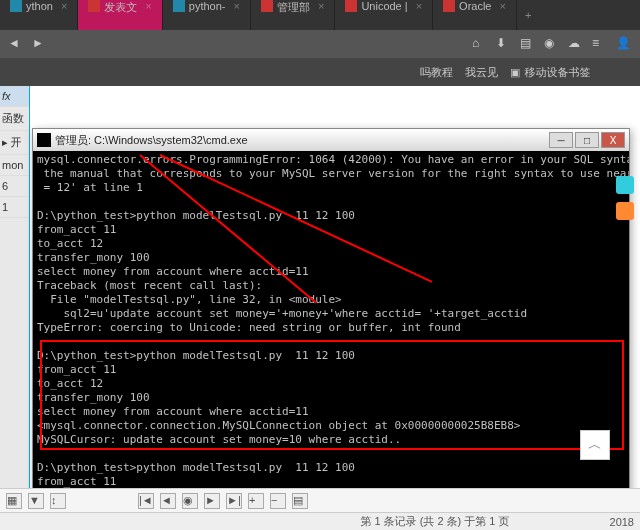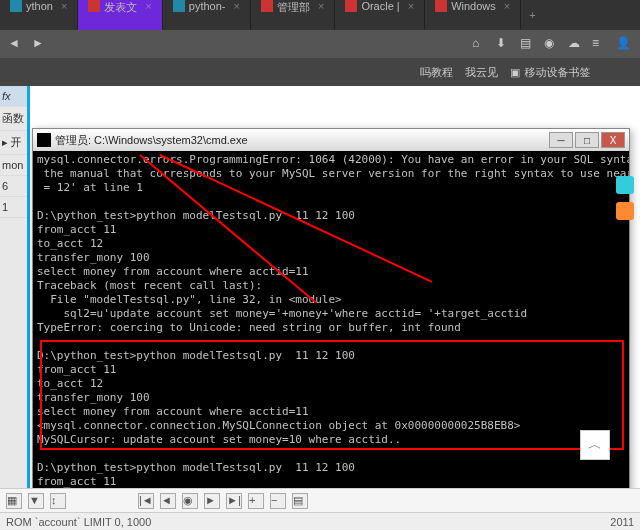--- a/index.html
+++ b/index.html
@@ -1,30 +1,30 @@
 <!DOCTYPE html>
 <html><head>
 <meta charset="utf-8">
 <style>
 *{margin:0;padding:0;box-sizing:border-box;font-family:"Microsoft YaHei",Arial,sans-serif}
 body{width:640px;height:530px;overflow:hidden;background:#f0f0f0;position:relative}
 .browser-hdr{height:30px;background:#333;display:flex;align-items:center;font-size:11px;color:#bbb}
 .tab{padding:0 10px;height:30px;display:flex;align-items:flex-start;gap:4px;border-right:1px solid #222;white-space:nowrap;overflow:hidden}
-.tab.active{background:#6d28d9}
+.tab.active{background:#be185d}
 .tab-ico{width:12px;height:12px;background:#c33;display:inline-block}
 .tab-ico.py{background:#28a}
 .tab-ico.or{background:#c33}
 .tab-close{margin-left:4px;opacity:.5}
 .tab-add{padding:0 8px;color:#888}
 .browser-tb{height:28px;background:#555;display:flex;align-items:center;gap:8px;padding:0 8px;font-size:12px;color:#ccc}
 .tb-ico{width:16px;height:16px;display:inline-block}
 .bookmark-bar{height:28px;background:#444;display:flex;align-items:center;gap:12px;padding:0 8px;font-size:11px;color:#ccc}
 .bm-item{display:flex;align-items:center;gap:4px}
 .content-bg{position:absolute;top:86px;left:0;right:0;bottom:0;background:#fff}
-.left-panel{position:absolute;left:0;top:0;width:30px;height:100%;background:#e8e8e8;border-right:3px solid #0ea5e9;font-size:11px}
+.left-panel{position:absolute;left:0;top:0;width:30px;height:100%;background:#e8e8e8;border-right:1px solid #0ea5e9;font-size:11px}
 .lp-item{padding:4px 2px;border-bottom:1px solid #ddd;color:#333}
 .cmd-window{position:absolute;left:32px;top:42px;width:598px;height:420px;border:1px solid #888;box-shadow:2px 2px 8px rgba(0,0,0,.3);background:#000}
 .cmd-titlebar{height:22px;background:linear-gradient(#fff,#d8d8d8);display:flex;align-items:center;padding:10px 4px;font-size:11px;color:#222}
 .cmd-ico{width:14px;height:14px;background:#000;margin-right:4px}
 .cmd-title{flex:1}
 .cmd-btns{display:flex;gap:2px}
 .cmd-btn{width:24px;height:16px;background:#ddd;border:1px solid #999;font-size:10px;display:flex;align-items:center;justify-content:center}
 .cmd-btn.close{background:#c8574a;color:#fff}
 .cmd-body{height:396px;background:#000;color:#c0c0c0;font-family:"Consolas","SimSun",monospace;font-size:11px;line-height:14px;padding:2px 4px;position:relative;overflow:hidden;white-space:pre}
 .red-box{position:absolute;border:2px solid #f00;pointer-events:none}
@@ -57,26 +57,26 @@
       <span>python-</span>
       <span class="tab-close">×</span>
     </div>
   <div class="tab">
       <span class="tab-ico or"></span>
       <span>管理部</span>
       <span class="tab-close">×</span>
     </div>
   <div class="tab">
       <span class="tab-ico or"></span>
-      <span>Oracle |</span>
+      <span>Unicode |</span>
       <span class="tab-close">×</span>
     </div>
   <div class="tab">
       <span class="tab-ico or"></span>
-      <span>Windows</span>
+      <span>Oracle</span>
       <span class="tab-close">×</span>
     </div>
   <div class="tab-add">+</div>
 </div>
 
 <div class="browser-tb">
   <span class="tb-ico">◄</span>
   <span class="tb-ico">►</span>
   <span style="flex:1"></span>
   <span class="tb-ico">⌂</span>
@@ -175,17 +175,17 @@
   <div class="bb-ico">◄</div>
   <div class="bb-ico">◉</div>
   <div class="bb-ico">►</div>
   <div class="bb-ico">►|</div>
   <div class="bb-ico">+</div>
   <div class="bb-ico">−</div>
   <div class="bb-ico">▤</div>
 </div>
 
 <div class="status-bar">
-  <span>ROM `account` LIMIT 0, 1000</span>
   <span style="flex:1"></span>
+  <span>第 1 条记录 (共 2 条) 于第 1 页</span>
   <span style="width:60px"></span>
-  <span>2011</span>
+  <span>2018</span>
 </div>
 
 </body></html>

